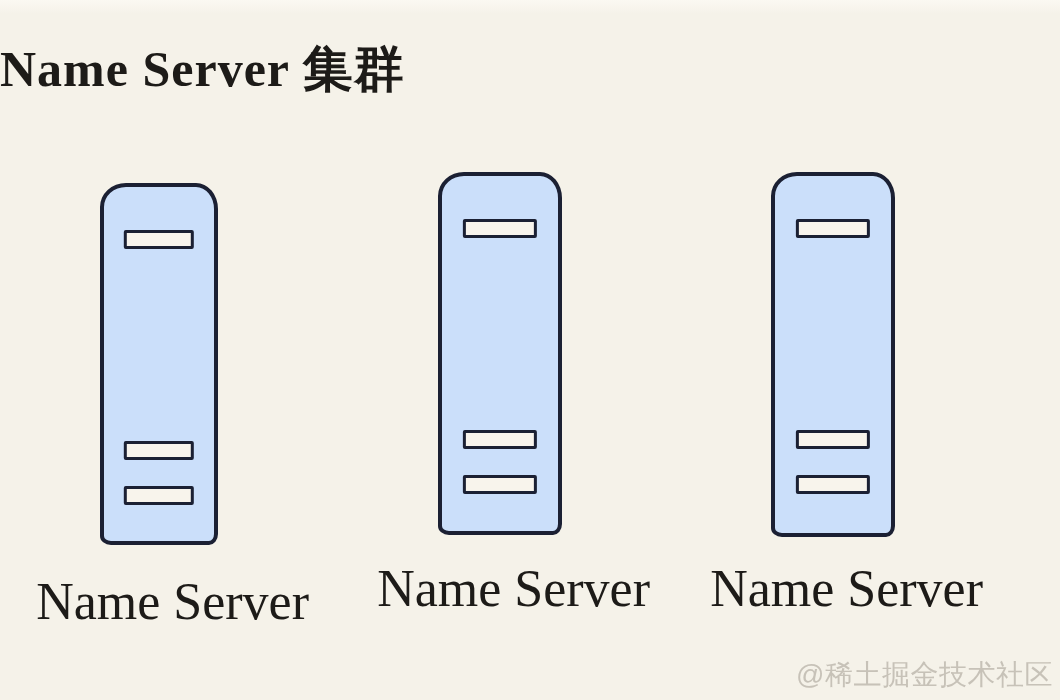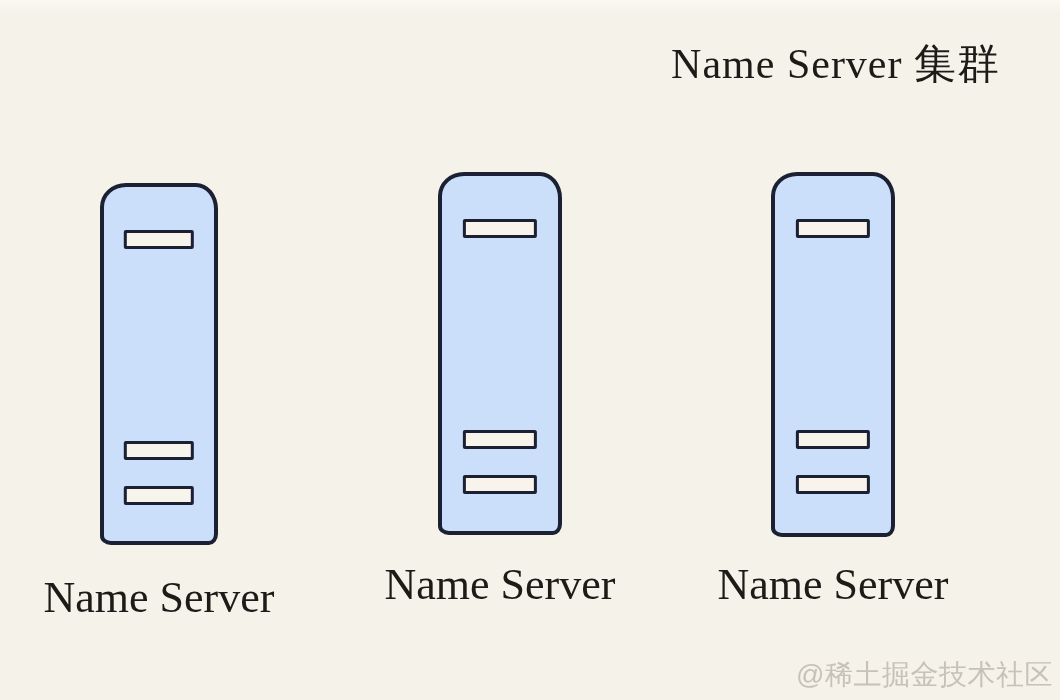--- a/index.html
+++ b/index.html
@@ -12,23 +12,23 @@
     position: relative;
     width: 1060px;
     height: 700px;
     background: linear-gradient(#fbf9f2 0px, #f5f2e9 14px, #f5f2e9 100%);
   }
   .title {
     position: absolute;
     top: 36px;
     left: 0;
     width: 1000px;
-    text-align: right;
-    font-size: 42px;
-    font-weight: normal;
+    text-align: left;
+    font-size: 50px;
+    font-weight: bold;
     letter-spacing: 1px;
     color: #1d1b18;
   }
   .tower {
     position: absolute;
     background: #cbdffa;
     border: 4px solid #1b2033;
     border-radius: 26px 22px 9px 11px / 24px 26px 11px 9px;
   }
   .tower1 { left: 100px; top: 183px; width: 118px; height: 362px; }
@@ -43,22 +43,22 @@
     background: #f8f4ec;
     border: 3px solid #1b2033;
     border-radius: 2px;
   }
   .slot-a { top: 43px; }
   .slot-b { top: 254px; }
   .slot-c { top: 299px; }
   .server-label {
     position: absolute;
     width: 300px;
-    text-align: center;
-    font-size: 44px;
+    text-align: right;
+    font-size: 52px;
     color: #1d1b18;
     white-space: nowrap;
   }
   .label1 { left: 9px;   top: 572px; }
   .label2 { left: 350px; top: 559px; }
   .label3 { left: 683px; top: 559px; }
   .watermark {
     position: absolute;
     right: 7px;
     top: 656px;

